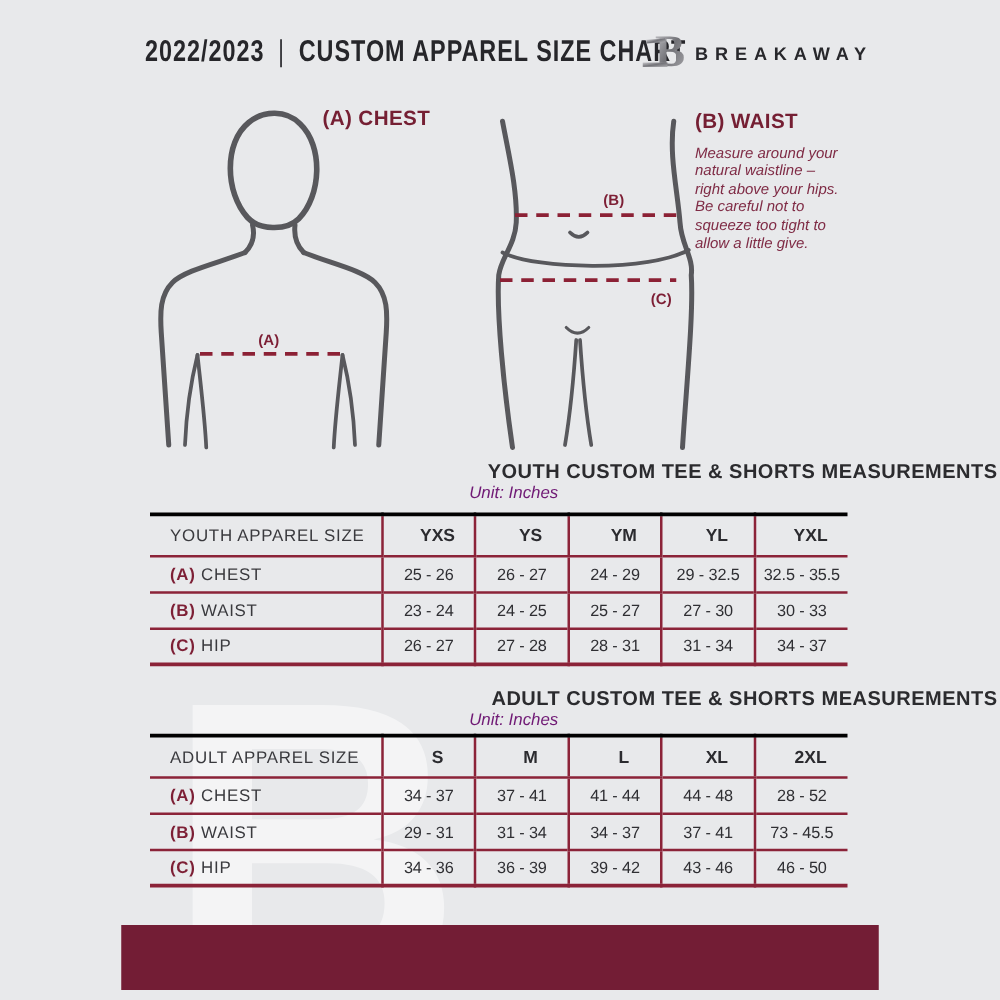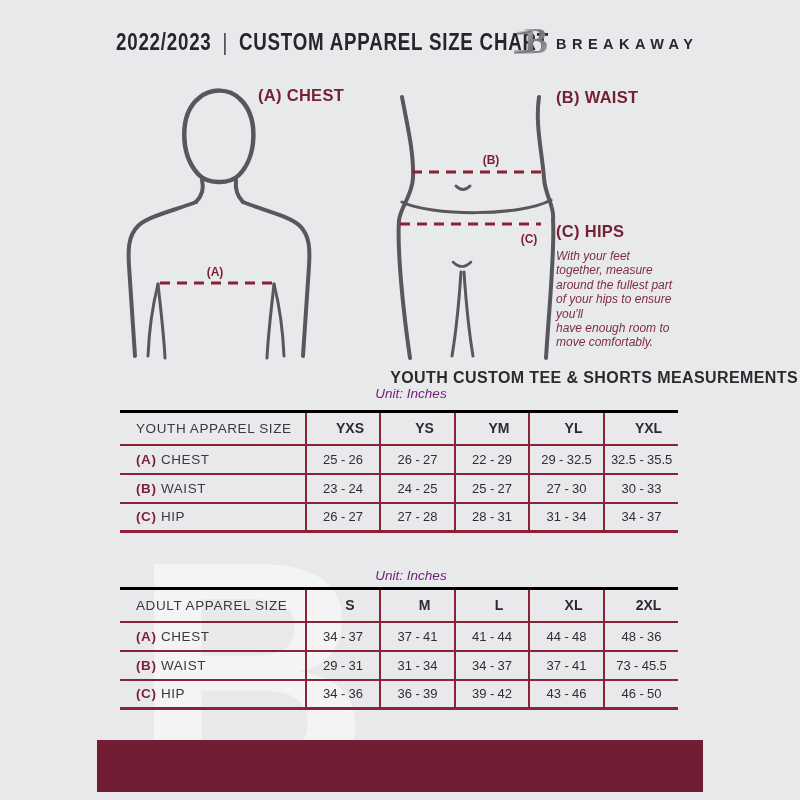--- a/index.html
+++ b/index.html
@@ -115,30 +115,26 @@
     <text x="106" y="72" text-anchor="middle" font-size="12" font-weight="bold" fill="#7d1f35">(B)</text>
     <line x1="15" y1="132" x2="156" y2="132" stroke="#8c2135" stroke-width="3" stroke-dasharray="10 7"></line>
     <text x="144" y="151" text-anchor="middle" font-size="12" font-weight="bold" fill="#7d1f35">(C)</text>
   </svg>
 
   <div class="guide-block" style="left:258px;top:86px;width:162px">
     <div class="guide-h">(A) CHEST</div>
   </div>
   <div class="guide-block" style="left:556px;top:88px;width:158px">
     <div class="guide-h">(B) WAIST</div>
-  </div>
-  <div class="guide-block" style="left:556px;top:222px;width:160px">
-    <div class="guide-h">(C) HIPS</div>
-    <div class="guide-p">With your feet
-together, measure
-around the fullest part
-of your hips to ensure
-you'll
-have enough room to
-move comfortably.</div>
+    <div class="guide-p">Measure around your
+natural waistline –
+right above your hips.
+Be careful not to
+squeeze too tight to
+allow a little give.</div>
   </div>
 
   <div class="tbl-title" style="top:369px">YOUTH CUSTOM TEE &amp; SHORTS MEASUREMENTS</div>
   <div class="tbl-unit" style="top:386px">Unit: Inches</div>
   <table class="mtable" style="top:410px">
       <colgroup>
         <col style="width: 186px;">
         <col style="width: 74px;">
         <col style="width: 75px;">
         <col style="width: 74px;">
@@ -153,21 +149,21 @@
           <td class="szh">YM</td>
           <td class="szh">YL</td>
           <td class="szh">YXL</td>
         </tr>
       </thead>
       <tbody>
         <tr>
           <td class="lbl"><span class="key">(A)</span> CHEST</td>
           <td class="val">25 - 26</td>
           <td class="val">26 - 27</td>
-          <td class="val">22 - 29</td>
+          <td class="val">24 - 29</td>
           <td class="val">29 - 32.5</td>
           <td class="val">32.5 - 35.5</td>
         </tr>
         <tr>
           <td class="lbl"><span class="key">(B)</span> WAIST</td>
           <td class="val">23 - 24</td>
           <td class="val">24 - 25</td>
           <td class="val">25 - 27</td>
           <td class="val">27 - 30</td>
           <td class="val">30 - 33</td>
@@ -176,20 +172,21 @@
           <td class="lbl"><span class="key">(C)</span> HIP</td>
           <td class="val">26 - 27</td>
           <td class="val">27 - 28</td>
           <td class="val">28 - 31</td>
           <td class="val">31 - 34</td>
           <td class="val">34 - 37</td>
         </tr>
       </tbody>
     </table>
 
+  <div class="tbl-title" style="top:551px">ADULT CUSTOM TEE &amp; SHORTS MEASUREMENTS</div>
   <div class="tbl-unit" style="top:568px">Unit: Inches</div>
   <table class="mtable" style="top:587px">
       <colgroup>
         <col style="width: 186px;">
         <col style="width: 74px;">
         <col style="width: 75px;">
         <col style="width: 74px;">
         <col style="width: 75px;">
         <col style="width: 74px;">
       </colgroup>
@@ -203,21 +200,21 @@
           <td class="szh">2XL</td>
         </tr>
       </thead>
       <tbody>
         <tr>
           <td class="lbl"><span class="key">(A)</span> CHEST</td>
           <td class="val">34 - 37</td>
           <td class="val">37 - 41</td>
           <td class="val">41 - 44</td>
           <td class="val">44 - 48</td>
-          <td class="val">48 - 36</td>
+          <td class="val">28 - 52</td>
         </tr>
         <tr>
           <td class="lbl"><span class="key">(B)</span> WAIST</td>
           <td class="val">29 - 31</td>
           <td class="val">31 - 34</td>
           <td class="val">34 - 37</td>
           <td class="val">37 - 41</td>
           <td class="val">73 - 45.5</td>
         </tr>
         <tr>

